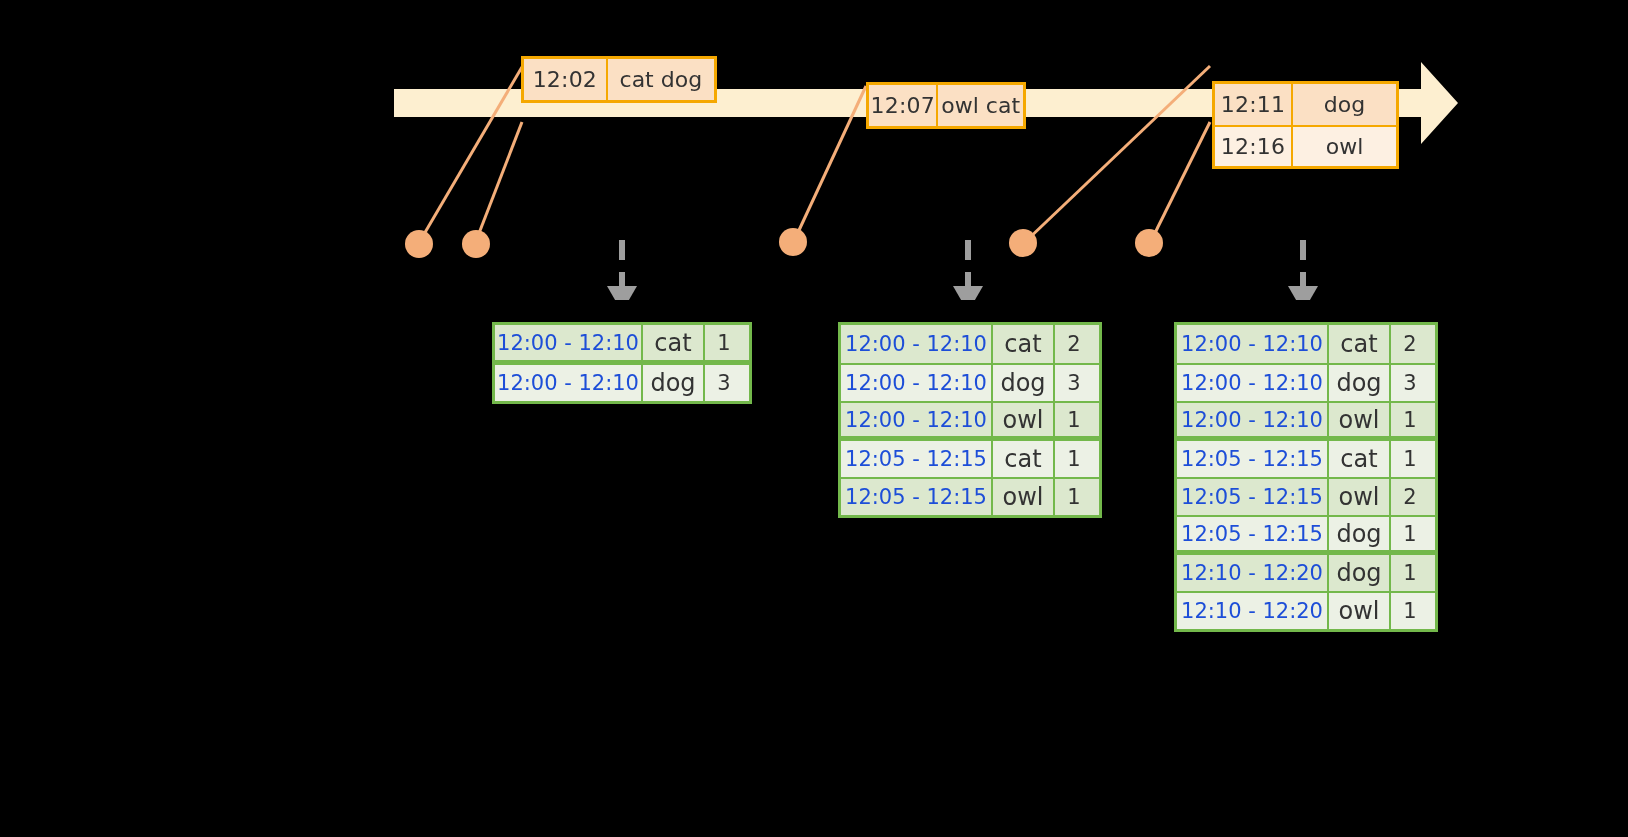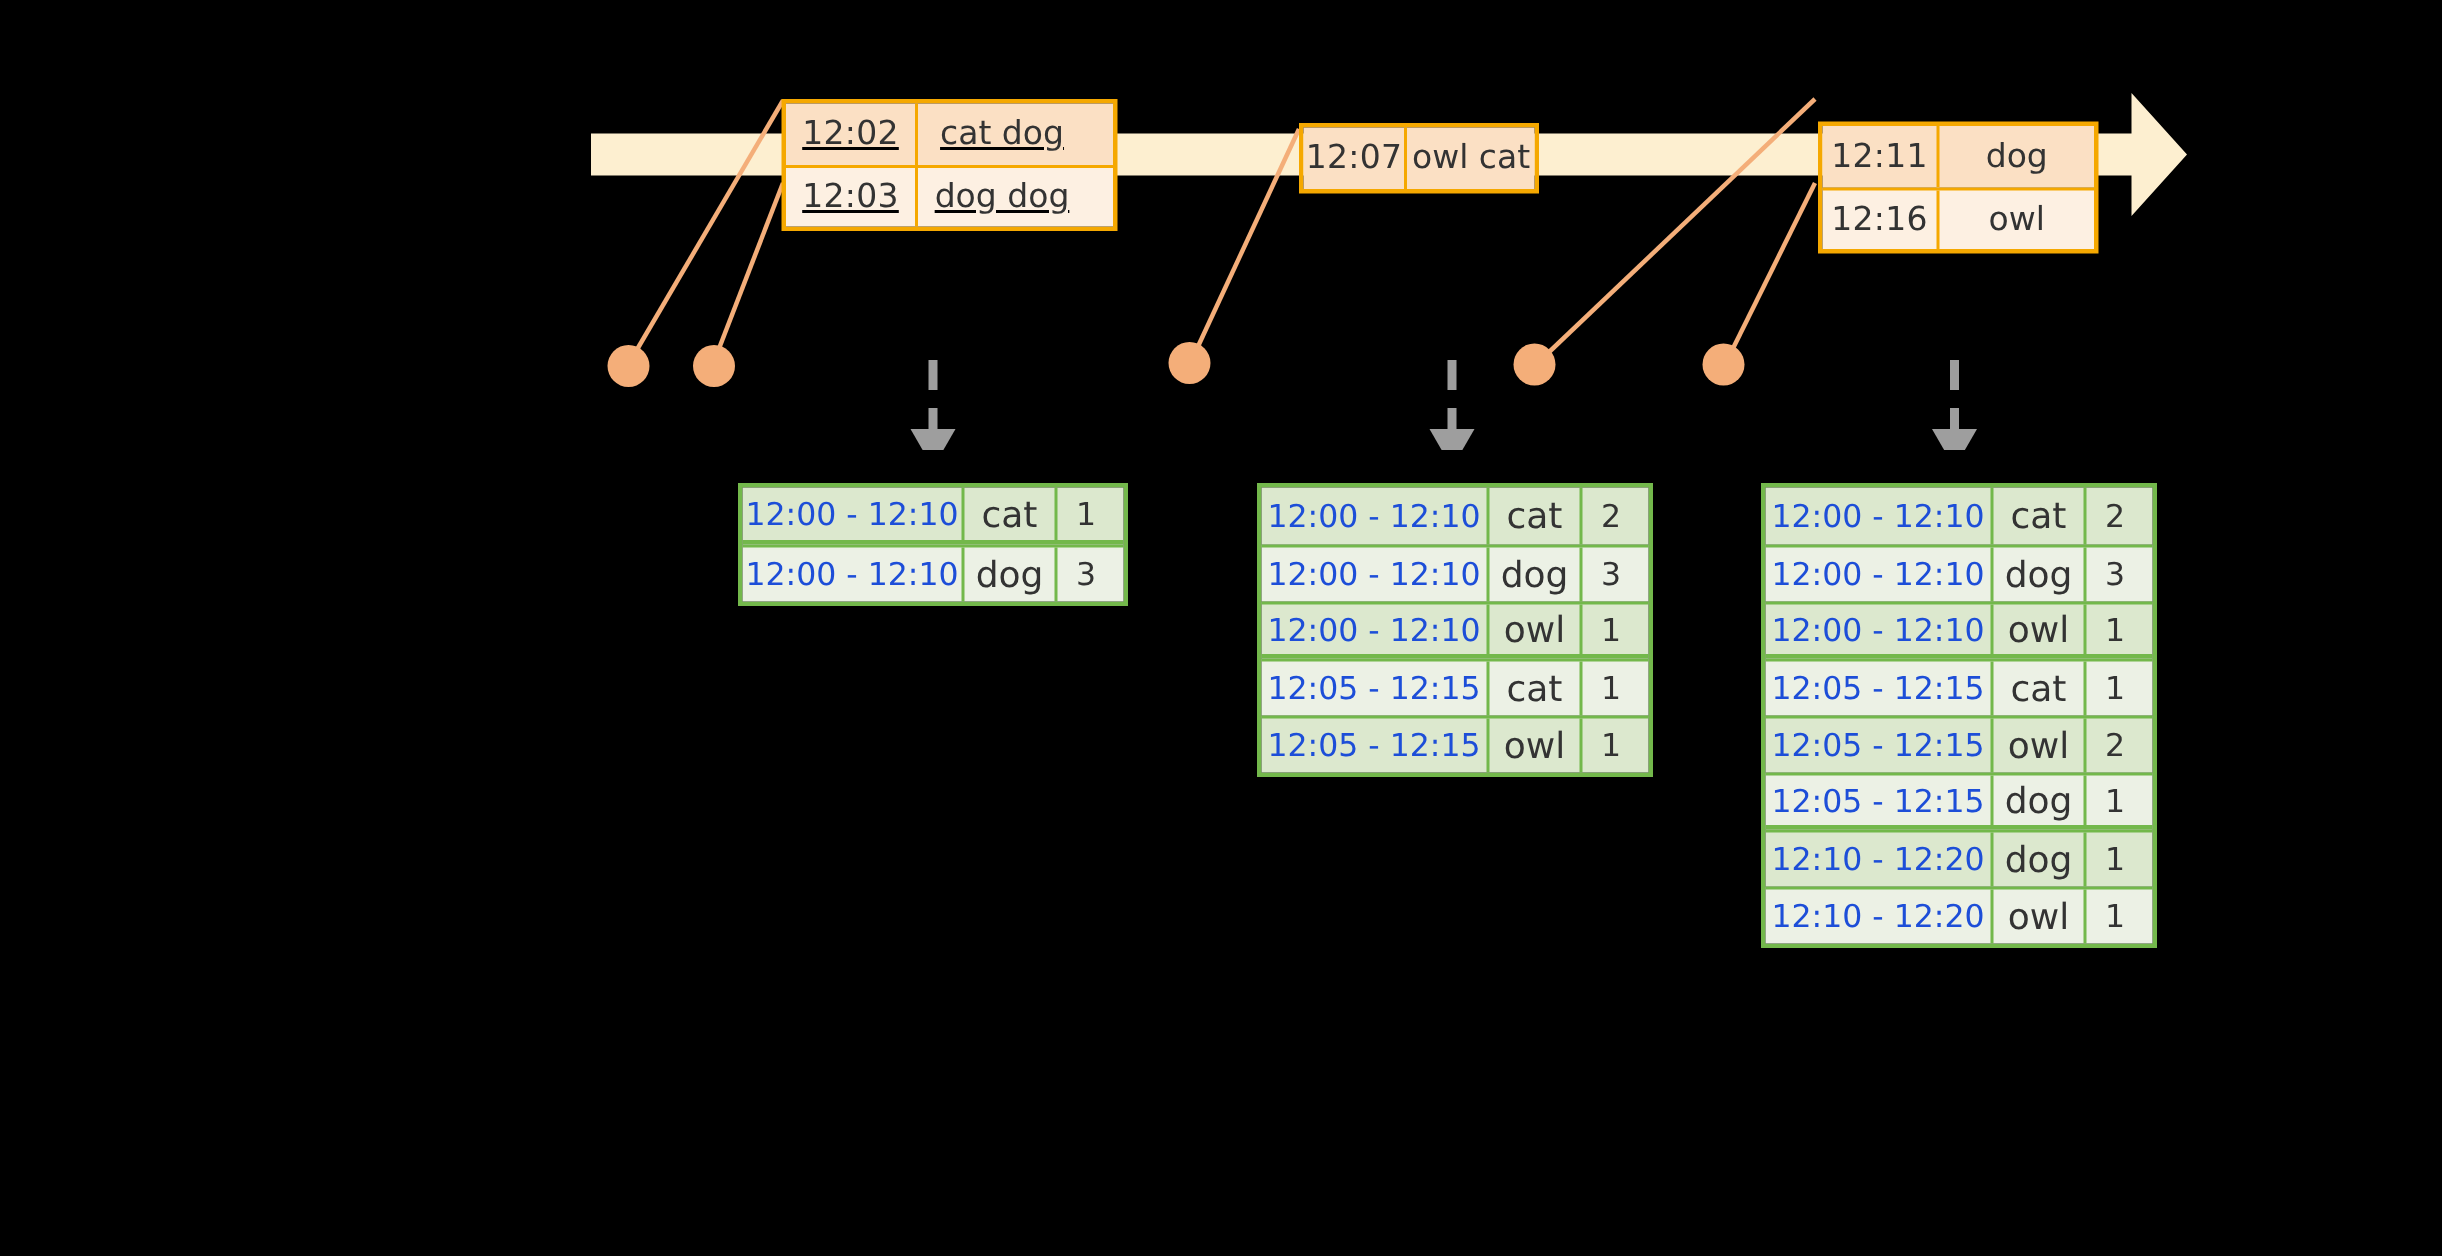--- a/index.html
+++ b/index.html
@@ -151,28 +151,24 @@
       <line x1="968" y1="240" x2="968" y2="288"></line>
       <line x1="1303" y1="240" x2="1303" y2="288"></line>
     </g>
     <g fill="#9E9E9E">
       <path d="M 607 286 L 637 286 L 622 312 Z"></path>
       <path d="M 953 286 L 983 286 L 968 312 Z"></path>
       <path d="M 1288 286 L 1318 286 L 1303 312 Z"></path>
     </g>
   </svg>
 
-  <div class="event-box g1" style="left:521px; top:66px; width:224px;text-decoration:underline;">
+  <div class="event-box g1" style="left:521px; top:56px; width:196px;">
     <div class="event-row shade-dark">
       <div class="evt-time">12:02</div>
       <div class="evt-words">cat dog</div>
-    </div>
-    <div class="event-row shade-light">
-      <div class="evt-time">12:03</div>
-      <div class="evt-words">dog dog</div>
     </div>
   </div>
 
   <div class="event-box g2" style="left:866px; top:82px; width:160px;">
     <div class="event-row shade-dark">
       <div class="evt-time">12:07</div>
       <div class="evt-words">owl cat</div>
     </div>
   </div>
 

